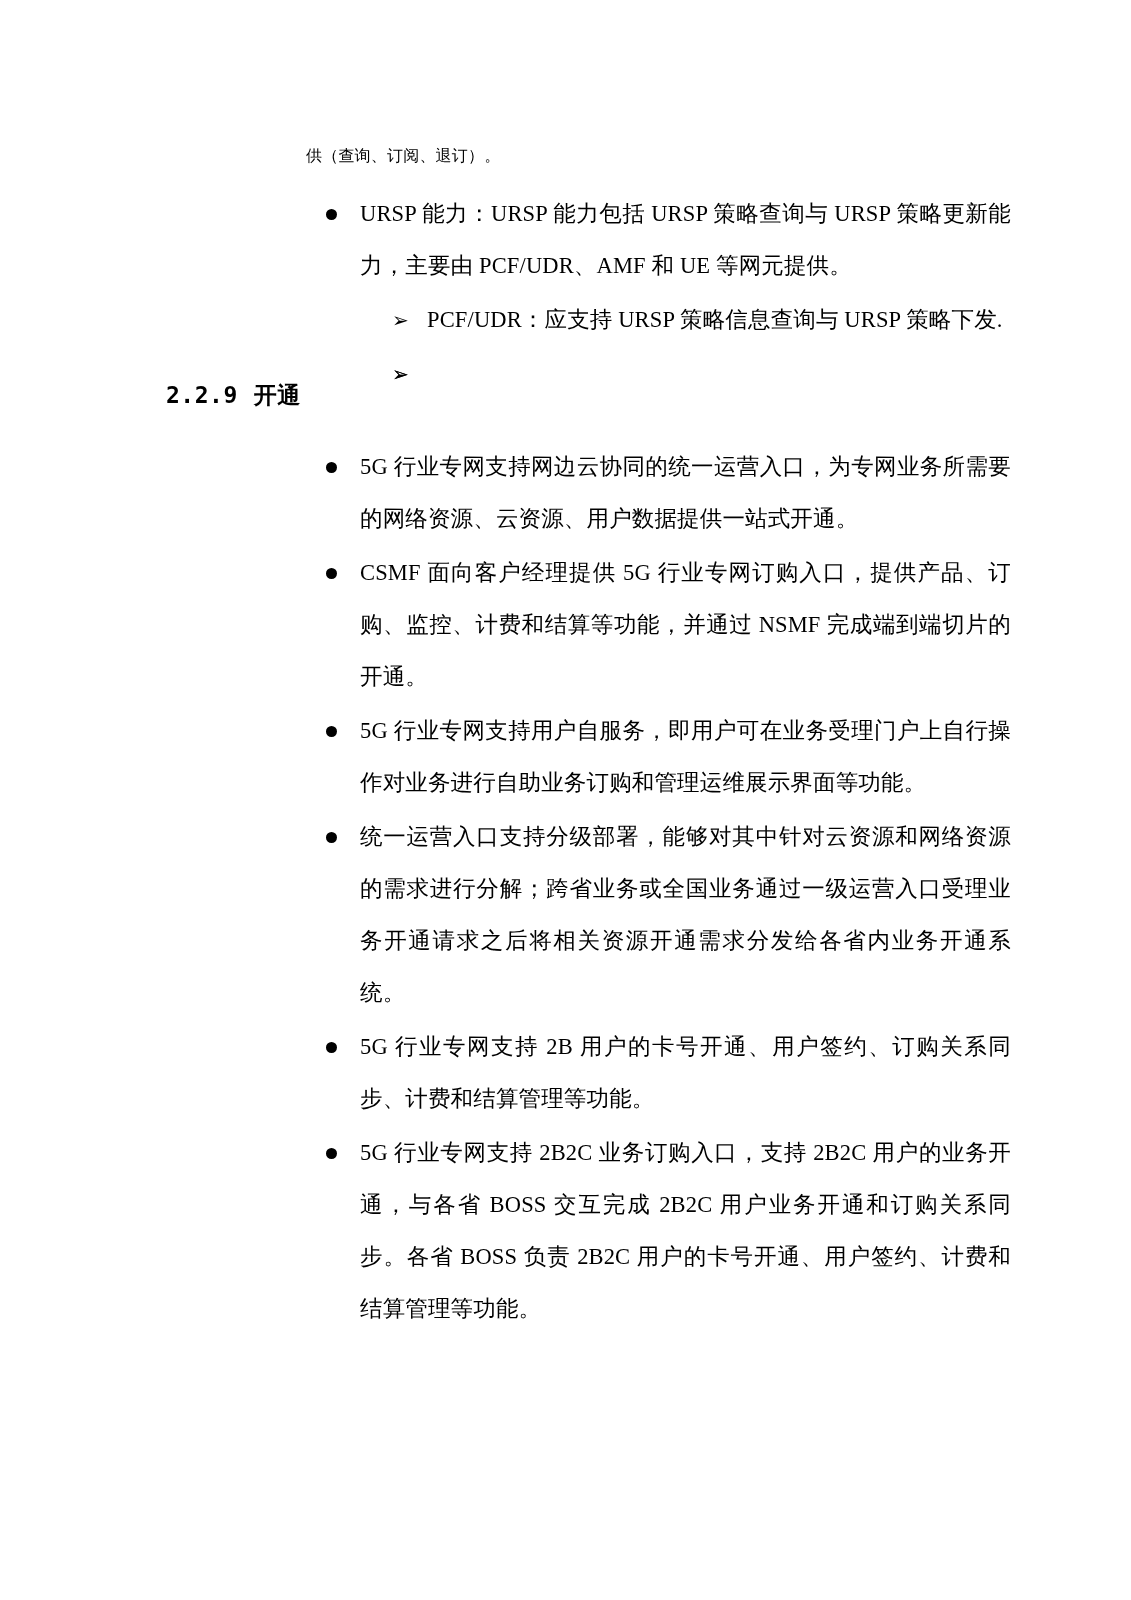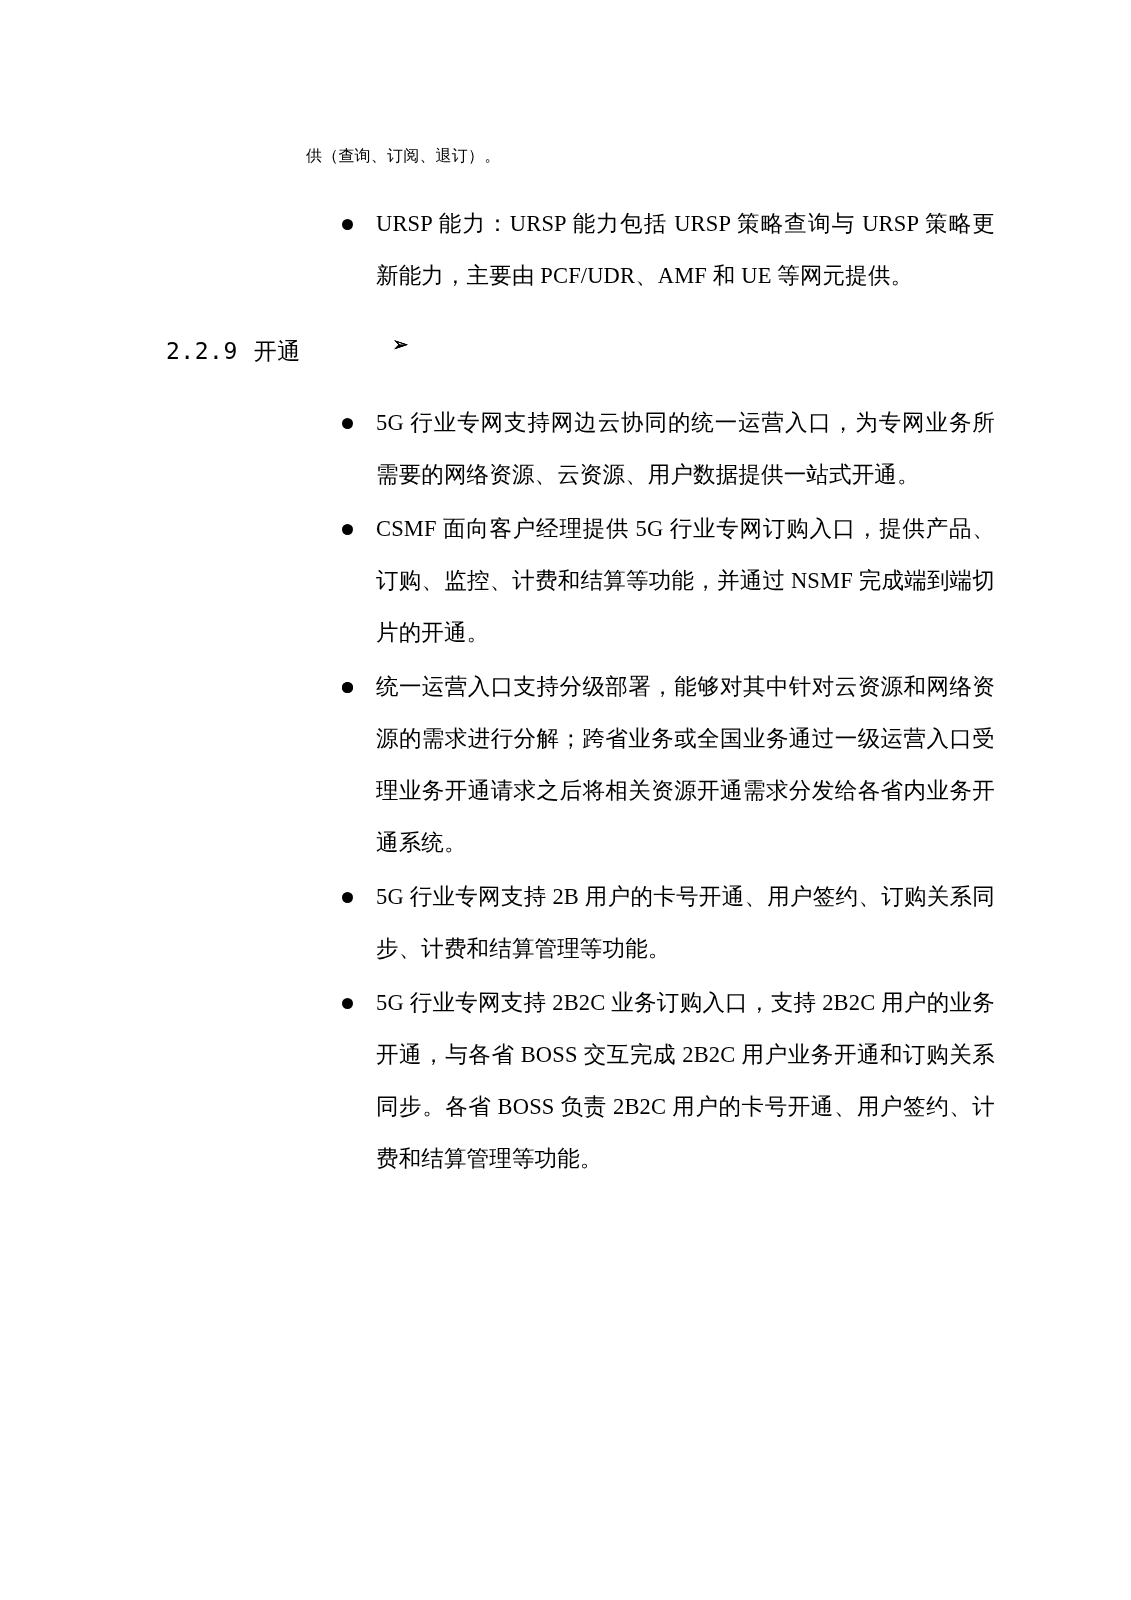--- a/index.html
+++ b/index.html
@@ -29,21 +29,21 @@
   .cont-line {
     font-size: 16px;
     line-height: 52px;
     margin: 0 0 6px 186px;
     letter-spacing: 0.2px;
   }
 
   
   .bullet-list {
     list-style: none;
-    margin: 16px;
+    margin: 0;
     padding: 0;
   }
   .bullet-item {
     position: relative;
     margin: 0 0 2px 0;
     padding-left: 240px;
     font-size: 22.5px;
     line-height: 52px;
     text-align: justify;
     letter-spacing: 0.15px;
@@ -79,21 +79,21 @@
     top: 0;
     font-size: 20px;
     line-height: 52px;
     font-family: "DejaVu Sans", sans-serif;
   }
 
   
   .heading {
     font-family: "DejaVu Sans Mono", monospace;
     font-size: 23px;
-    font-weight: normal;
+    font-weight: bold;
     margin: 34px 0 30px 46px;
     letter-spacing: 0.5px;
   }
   .heading .num {
     margin-right: 16px;
   }
 </style>
 </head>
 <body>
 
@@ -105,20 +105,21 @@
     <ul class="bullet-list">
       <li class="bullet-item">
         <span class="dot"></span>
         <span>URSP 能力：URSP 能力包括 URSP 策略查询与 URSP 策略更新能力，主要由 PCF/UDR、AMF 和 UE 等网元提供。</span>
       </li>
     </ul>
 
     <ul class="arrow-list">
       <li class="arrow-item">
         <span class="arrow">➢</span>
+        <span>PCF/UDR：应支持 URSP 策略信息查询与 URSP 策略下发.</span>
       </li>
       <li class="arrow-item">
         <span class="arrow">➢</span>
       </li>
       <li class="arrow-item">
         <span class="arrow">➢</span>
       </li>
     </ul>
 
     <h2 class="heading">
@@ -129,20 +130,21 @@
       <li class="bullet-item">
         <span class="dot"></span>
         <span>5G 行业专网支持网边云协同的统一运营入口，为专网业务所需要的网络资源、云资源、用户数据提供一站式开通。</span>
       </li>
       <li class="bullet-item">
         <span class="dot"></span>
         <span>CSMF 面向客户经理提供 5G 行业专网订购入口，提供产品、订购、监控、计费和结算等功能，并通过 NSMF 完成端到端切片的开通。</span>
       </li>
       <li class="bullet-item">
         <span class="dot"></span>
+        <span>5G 行业专网支持用户自服务，即用户可在业务受理门户上自行操作对业务进行自助业务订购和管理运维展示界面等功能。</span>
       </li>
       <li class="bullet-item">
         <span class="dot"></span>
         <span>统一运营入口支持分级部署，能够对其中针对云资源和网络资源的需求进行分解；跨省业务或全国业务通过一级运营入口受理业务开通请求之后将相关资源开通需求分发给各省内业务开通系统。</span>
       </li>
       <li class="bullet-item">
         <span class="dot"></span>
         <span>5G 行业专网支持 2B 用户的卡号开通、用户签约、订购关系同步、计费和结算管理等功能。</span>
       </li>
       <li class="bullet-item">

